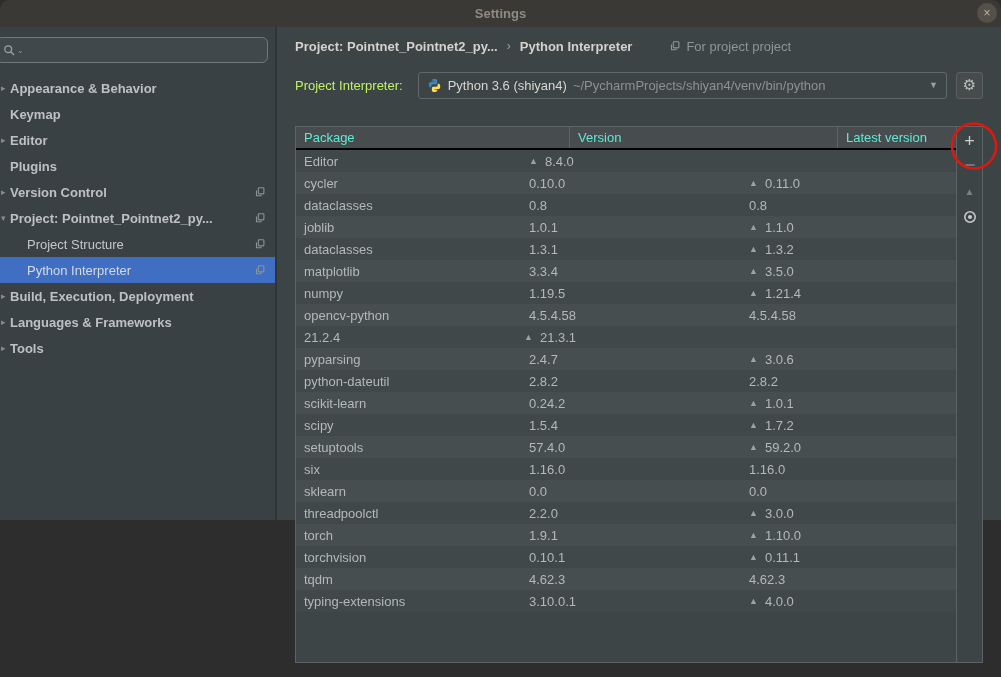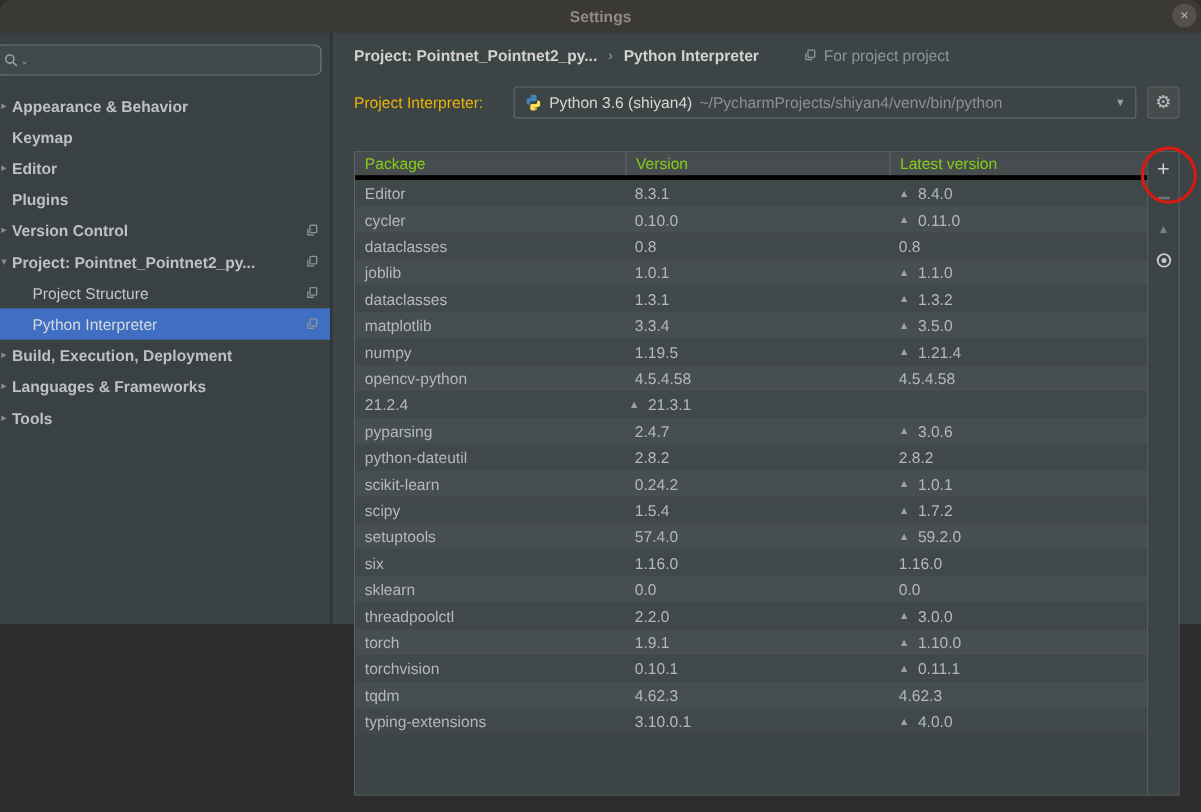--- a/index.html
+++ b/index.html
@@ -39,37 +39,37 @@
 
   
   .crumbs { display:flex; align-items:center; padding-top:9px; height:29px; }
   .crumb { font-weight:bold; color:#d4d2cd; }
   .crumb-sep { color:#9aa0a2; margin:0 9px; font-size:12px; }
   .scope { display:flex; align-items:center; margin-left:37px; color:#8d9598; }
   .scope svg { margin-right:5px; }
 
   
   .interp-row { display:flex; align-items:center; margin-top:15px; height:28px; }
-  .interp-label { color:#eab308; margin-right:25px; white-space:nowrap; }
+  .interp-label { color:#bef264; margin-right:15px; white-space:nowrap; }
   .combo { flex:1; height:27px; border:1px solid #60686c; border-radius:3px; background:#3d4446;
     display:flex; align-items:center; padding:12px 8px; min-width:0; cursor:default; }
   .combo .pyicon { flex:0 0 auto; margin-right:6px; line-height:0; }
   .combo .iname { color:#d8d6d2; white-space:nowrap; }
   .combo .ipath { color:#8c9194; white-space:nowrap; overflow:hidden; margin-left:6px; flex:1; }
   .combo .drop { color:#99a0a3; font-size:9px; margin-left:8px; }
   .gear-btn { width:27px; height:27px; margin-left:9px; border:1px solid #5b6163; border-radius:3px;
     background:#474b4c; color:#b9bec0; font-size:15px; display:flex; align-items:center;
     justify-content:center; flex:0 0 27px; cursor:default; }
 
   
   .pkg-area { margin-top:27px; height:537px; display:flex; border:1px solid #5d6466; }
   .pkg-table { flex:1; display:flex; flex-direction:column; background:#3e4547; min-width:0;
     border-right:1px solid #5d6466; }
-  .t-head { display:flex; height:23px; background:#474d4f; border-bottom:4px solid #000000;
-    color:#84cc16; flex:0 0 23px; }
+  .t-head { display:flex; height:23px; background:#474d4f; border-bottom:2px solid #000000;
+    color:#5eead4; flex:0 0 23px;gap:48px; }
   .t-head .hc { display:flex; align-items:center; padding-left:8px; }
   .t-head .hc + .hc { border-left:1px solid #5d6466; }
   .col-pkg { width:225px; flex:0 0 225px; }
   .col-ver { width:220px; flex:0 0 220px; }
   .col-lat { flex:1; min-width:0; }
   .t-body { flex:1; display:flex; flex-direction:column; overflow:hidden; }
   .t-row { display:flex; height:22px; flex:0 0 22px; color:#b3b9bb; cursor:default; }
   .t-row:nth-child(odd) { background:#414849; }
   .t-row:nth-child(even) { background:#474e50; }
   .t-row .c { display:flex; align-items:center; padding-left:8px; white-space:nowrap; overflow:hidden; }
@@ -228,21 +228,20 @@
       <div class="pkg-area">
         <div class="pkg-table">
           <div class="t-head">
             <div class="hc col-pkg">Package</div>
             <div class="hc col-ver">Version</div>
             <div class="hc col-lat">Latest version</div>
           </div>
           <div class="t-body">
               <div class="t-row">
     <div class="c col-pkg">Editor</div>
-    <div class="c col-ver">8.3.1</div>
     <div class="c col-lat">
       <span class="up-icon">▲</span>
       <span class="lv">8.4.0</span>
     </div>
   </div>
               <div class="t-row">
     <div class="c col-pkg">cycler</div>
     <div class="c col-ver">0.10.0</div>
     <div class="c col-lat">
       <span class="up-icon">▲</span>

